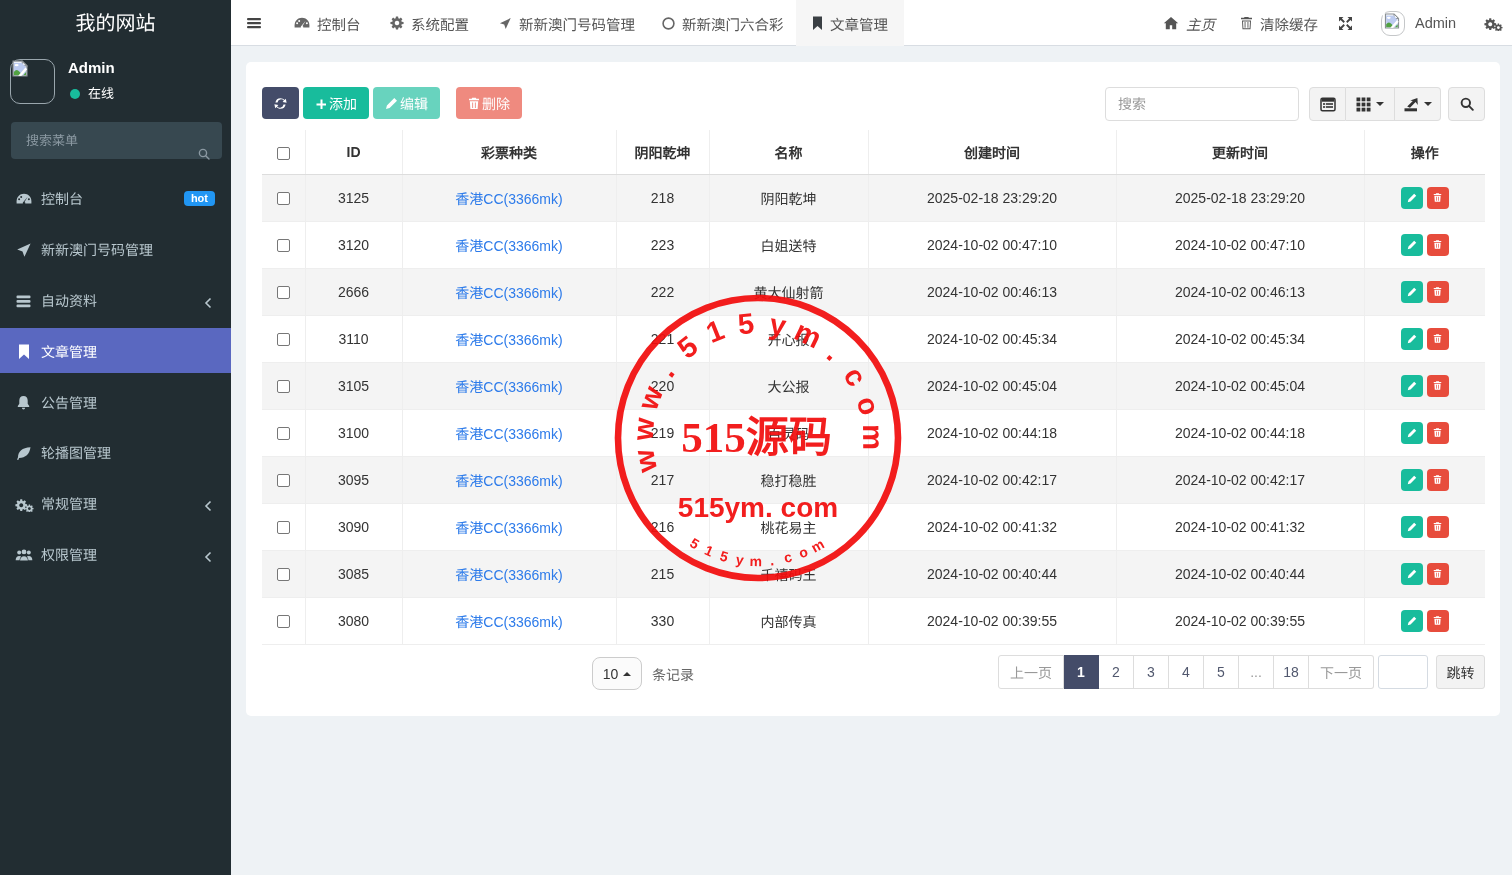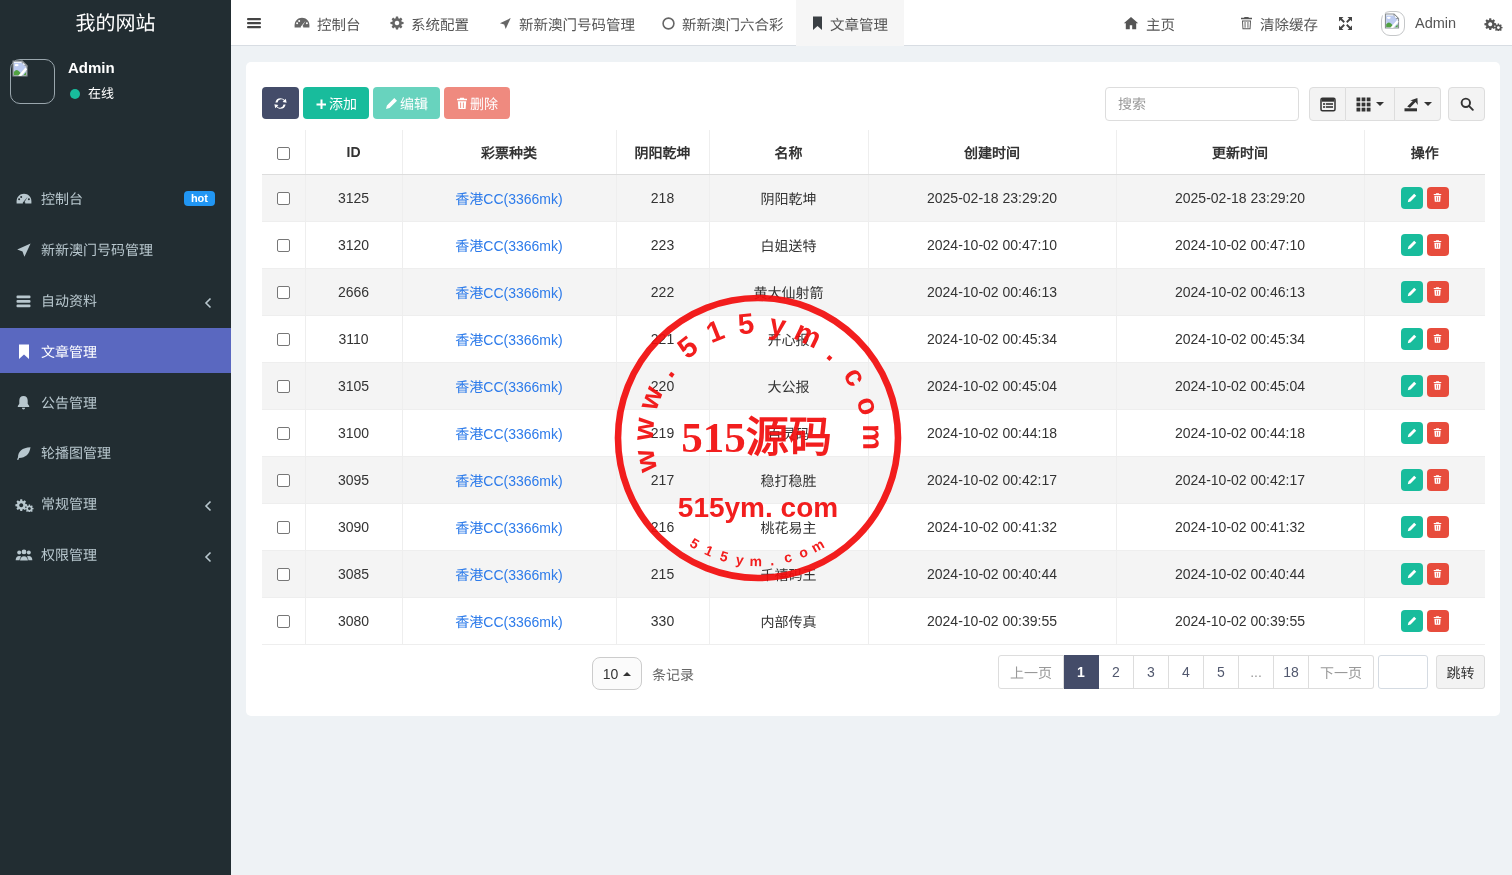--- a/index.html
+++ b/index.html
@@ -29,21 +29,21 @@
 .nv{position:absolute;top:0;height:46px;display:flex;align-items:center;color:#555;font-size:14.5px;white-space:nowrap}
 .nv .nic{margin-right:7px;color:#666;display:inline-flex}
 .nv.active-tab{background:#f6f6f6;justify-content:center}
 
 .content{position:absolute;left:231px;top:47px;width:1281px;height:828px}
 .panel{position:absolute;left:15px;top:15px;width:1254px;height:654px;background:#fff;border-radius:5px}
 
 .btn{display:inline-flex;align-items:center;justify-content:center;border:none;border-radius:4px;color:#fff;font-size:14px;height:32px;vertical-align:top;cursor:default}
 .btn-refresh{width:37px;background:#444c69;margin-right:4px}
 .btn-add{background:#18bc9c;padding:0 12px;margin-right:4px;width:66px}
-.btn-edit{background:#18bc9c;opacity:.65;padding:0 12px;margin-right:4px;width:67px}
+.btn-edit{background:#18bc9c;opacity:.65;padding:0 12px;margin-right:16px;width:67px}
 .btn-del{background:#e74c3c;opacity:.65;padding:0 12px;width:66px}
 .btn .bi{margin-right:3px;display:inline-flex}
 .toolbar{position:absolute;left:16px;top:25px;height:34px;width:1223px}
 .tsearch{position:absolute;right:186px;top:0;width:194px;height:34px;border:1px solid #ddd;border-radius:4px;color:#999;font-size:14px;line-height:32px;padding-left:12px;background:#fff}
 .bgroup{position:absolute;right:44px;top:0;height:34px;display:flex}
 .bgroup .gb{height:34px;border:1px solid #ddd;background:#f3f3f3;display:flex;align-items:center;justify-content:center;color:#333}
 .bgroup .gb+.gb{border-left:none}
 .gb1{border-radius:4px 0 0 4px;width:37px}
 .gb2{width:49px}
 .gb3{border-radius:0 4px 4px 0;width:46px}
@@ -92,20 +92,24 @@
             <path d="M2.7 2.6h7.2l4.3 4.3v7.4H2.7z" fill="#bccbf0"></path>
             <ellipse cx="5.3" cy="4.8" rx="1.9" ry="1.1" fill="#fff"></ellipse>
             <path d="M2.7 14.3v-3.1q2.6-3.4 5.3-.1l2.6 3.2z" fill="#51a141"></path>
             <path d="M6.8 14.8L13.6 7l1.6 1.8-5.5 6.3z" fill="#fff"></path>
             <path d="M11.5 14.3l2.7-3v3z" fill="#51a141"></path>
           </g>
         </svg></div>
     <div class="uname">Admin</div>
     <div class="ustatus"><span class="dot"></span>在线</div>
   </div>
+  <div class="sidesearch">搜索菜单<span class="mag"><svg class="i" width="12" height="12" viewBox="0 0 13 13">
+          <circle cx="5.4" cy="5.4" r="3.9" fill="none" stroke="#8b99a2" stroke-width="1.5"></circle>
+          <path d="M8.3 8.3l3.6 3.6" stroke="#8b99a2" stroke-width="1.5" stroke-linecap="round"></path>
+        </svg></span></div>
   <ul class="smenu">
     <li>
         <a><span class="mi"><svg class="i" width="16" height="12" viewBox="0 0 16 12">
               <path fill="currentColor" d="M8 .7C3.7.7.6 4 .6 8.3v2.2h14.8V8.3C15.4 4 12.3.7 8 .7z"></path>
               <g fill="#222d32">
                 <circle cx="3.1" cy="6.3" r="1"></circle>
                 <circle cx="5.2" cy="3.9" r="1"></circle>
                 <circle cx="12.9" cy="6.3" r="1"></circle>
                 <path d="M6.9 9.2L11.7 3.4 8.5 8.6a1.3 1.3 0 1 1-1.6.6z" transform="translate(0,.4)"></path>
               </g>
@@ -203,21 +207,21 @@
     <span class="nv" style="left:431px;"><span class="nic">
         <svg class="i" width="13" height="13" viewBox="0 0 13 13">
           <circle cx="6.5" cy="6.5" r="5.4" fill="none" stroke="#666" stroke-width="1.6"></circle>
         </svg>
       </span>新新澳门六合彩</span>
     <span class="nv active-tab" style="left:565px;width:108px;"><span class="nic">
         <svg class="i" width="11" height="14" viewBox="0 0 11 14">
           <path fill="#3a3f44" d="M1 .5h9V14L5.5 10 1 14z"></path>
         </svg>
       </span>文章管理</span>
-    <span class="nv" style="left:892px;"><span class="nic">
+    <span class="nv" style="left:932px;font-style:italic;"><span class="nic">
         <svg class="i" width="16" height="14" viewBox="0 0 16 14">
           <path fill="#555" d="M8 1L.8 7.3h2v6h4V9.2h2.4v4.1h4v-6h2z"></path>
         </svg>
       </span>主页</span>
     <span class="nv" style="left:1009px;"><span class="nic">
         <svg class="i" width="13" height="14" viewBox="0 0 13 14">
           <path fill="#555" d="M4.6.9h3.8l.5.9H12v1.5H1V1.8h3zM2 4.5h9l-.5 8.7h-8zm2.6 1.4v5.9h.9V5.9zm2.9 0v5.9h.9V5.9zM3.4 12.3h6.2l.4-6.9H3z" fill-rule="evenodd"></path>
         </svg>
       </span>清除缓存</span>
     <span class="nv" style="left:1107px">

